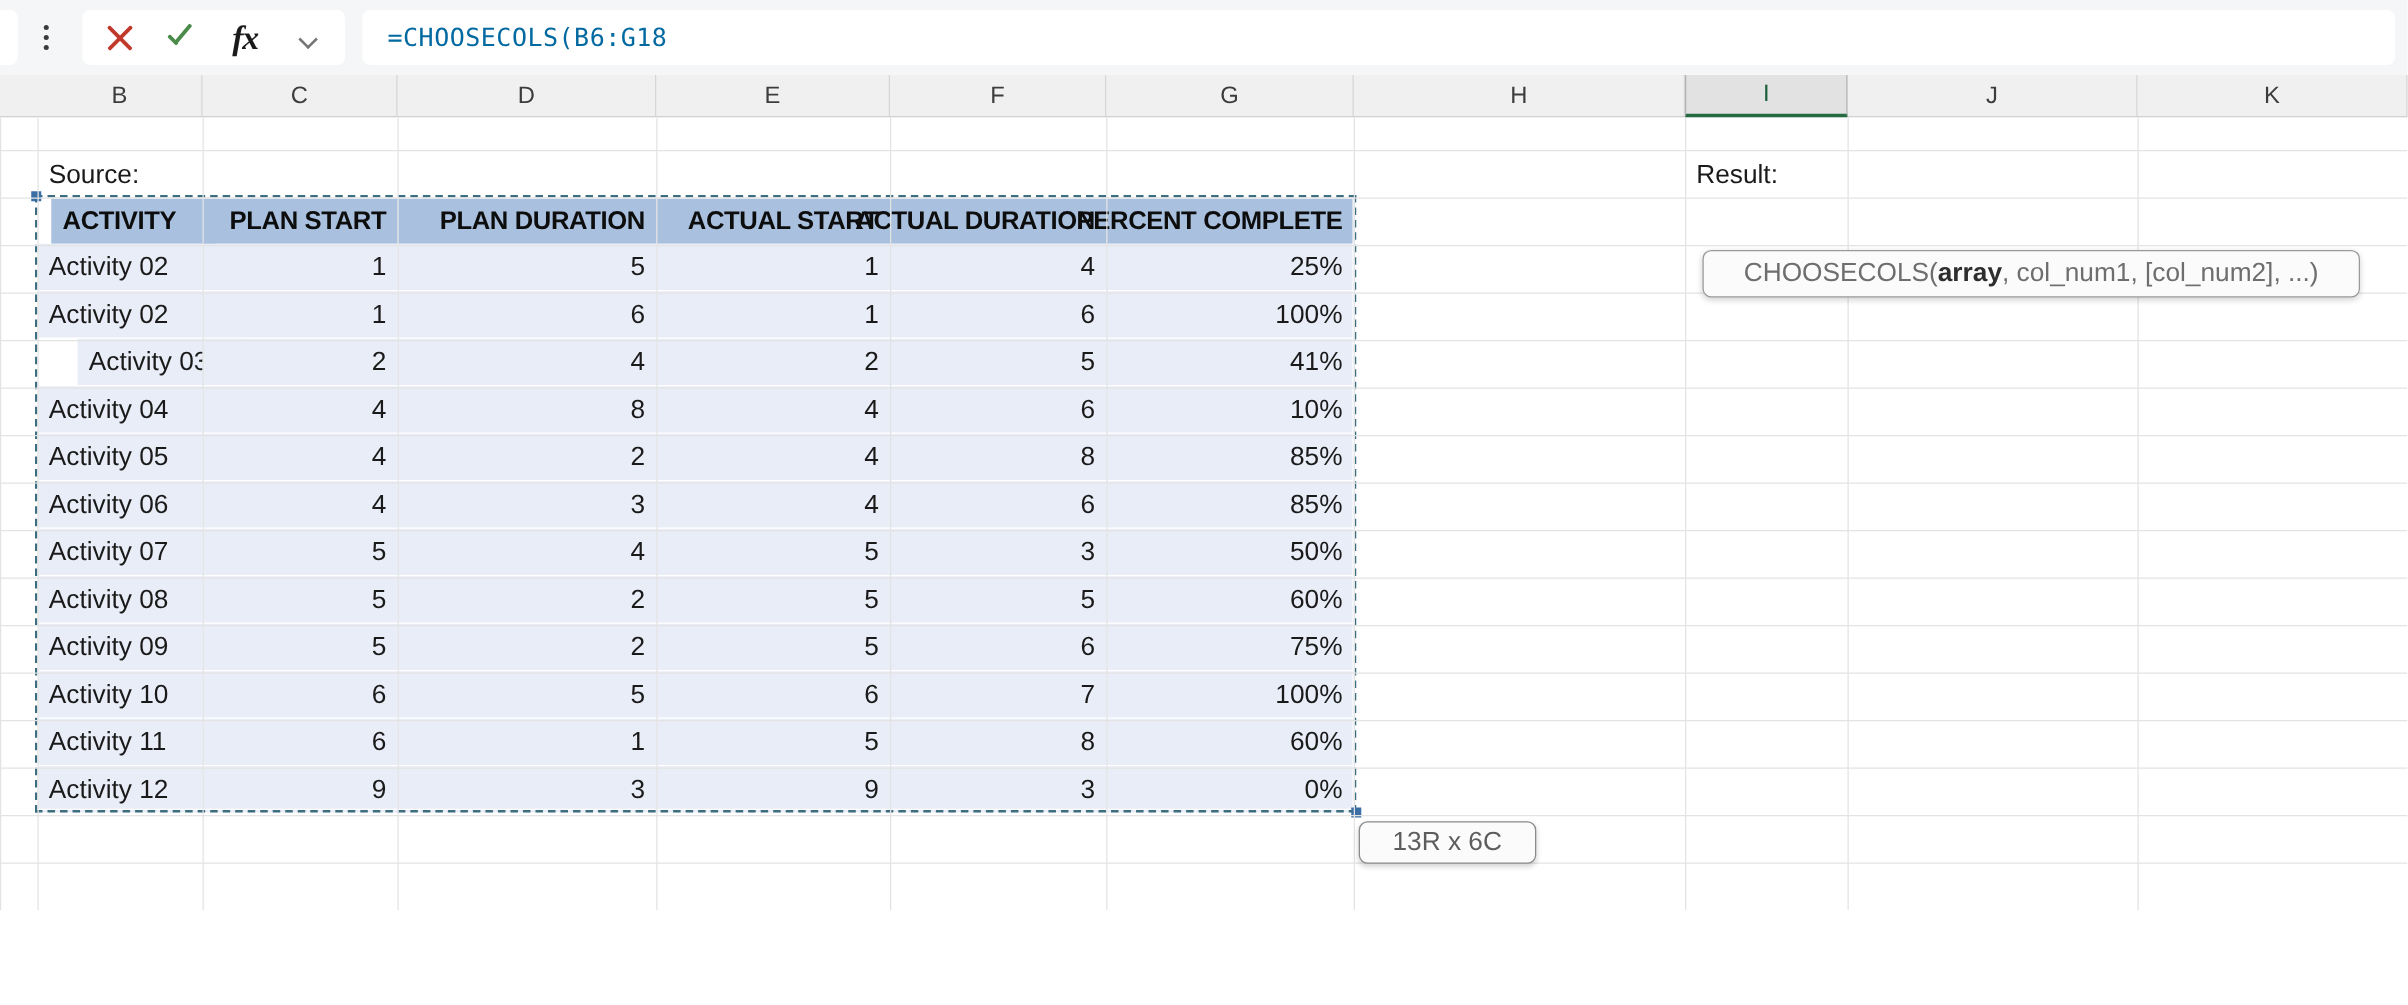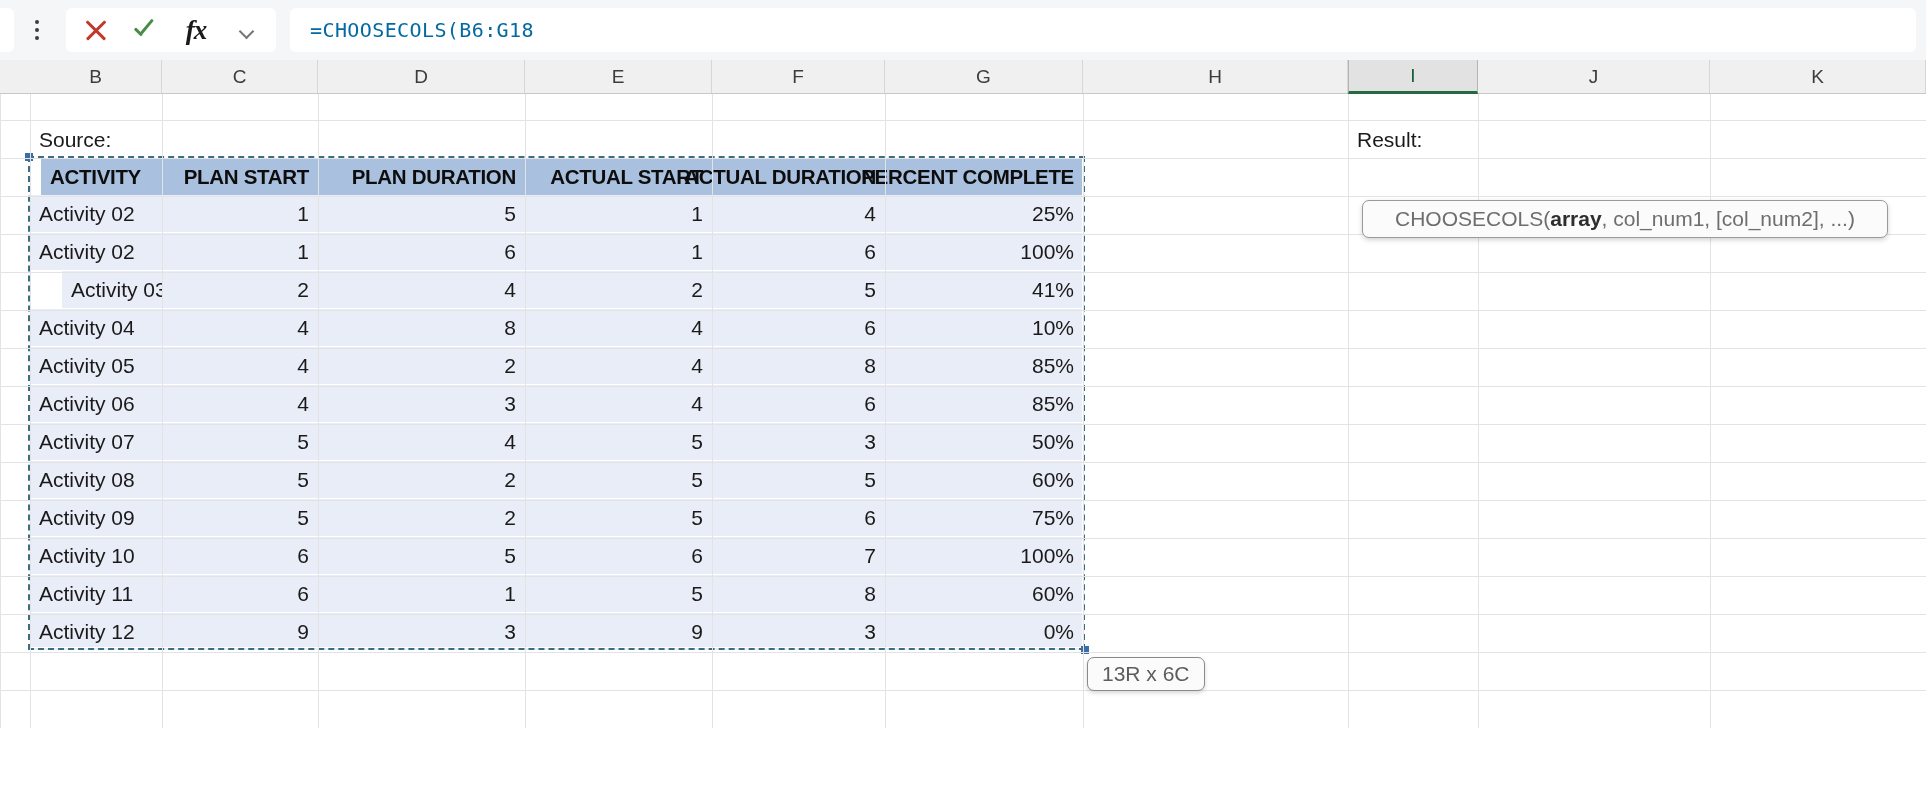--- a/index.html
+++ b/index.html
@@ -174,21 +174,21 @@
     z-index: 30;
   }
   .fn-tip b { color: #2e2e2e; font-weight: bold; }
 
   
   .size-tip {
     position: absolute;
     background: #fbfbfb;
     border: 1.5px solid #8a8a8a;
     border-radius: 7px;
-    padding: 4px 14px;
+    padding: 4px 26px;
     font-size: 21px;
     color: #5d5d5d;
     white-space: nowrap;
     box-shadow: 0 2px 4px rgba(0,0,0,0.16);
     z-index: 30;
   }
 </style>
 </head>
 <body>
 

